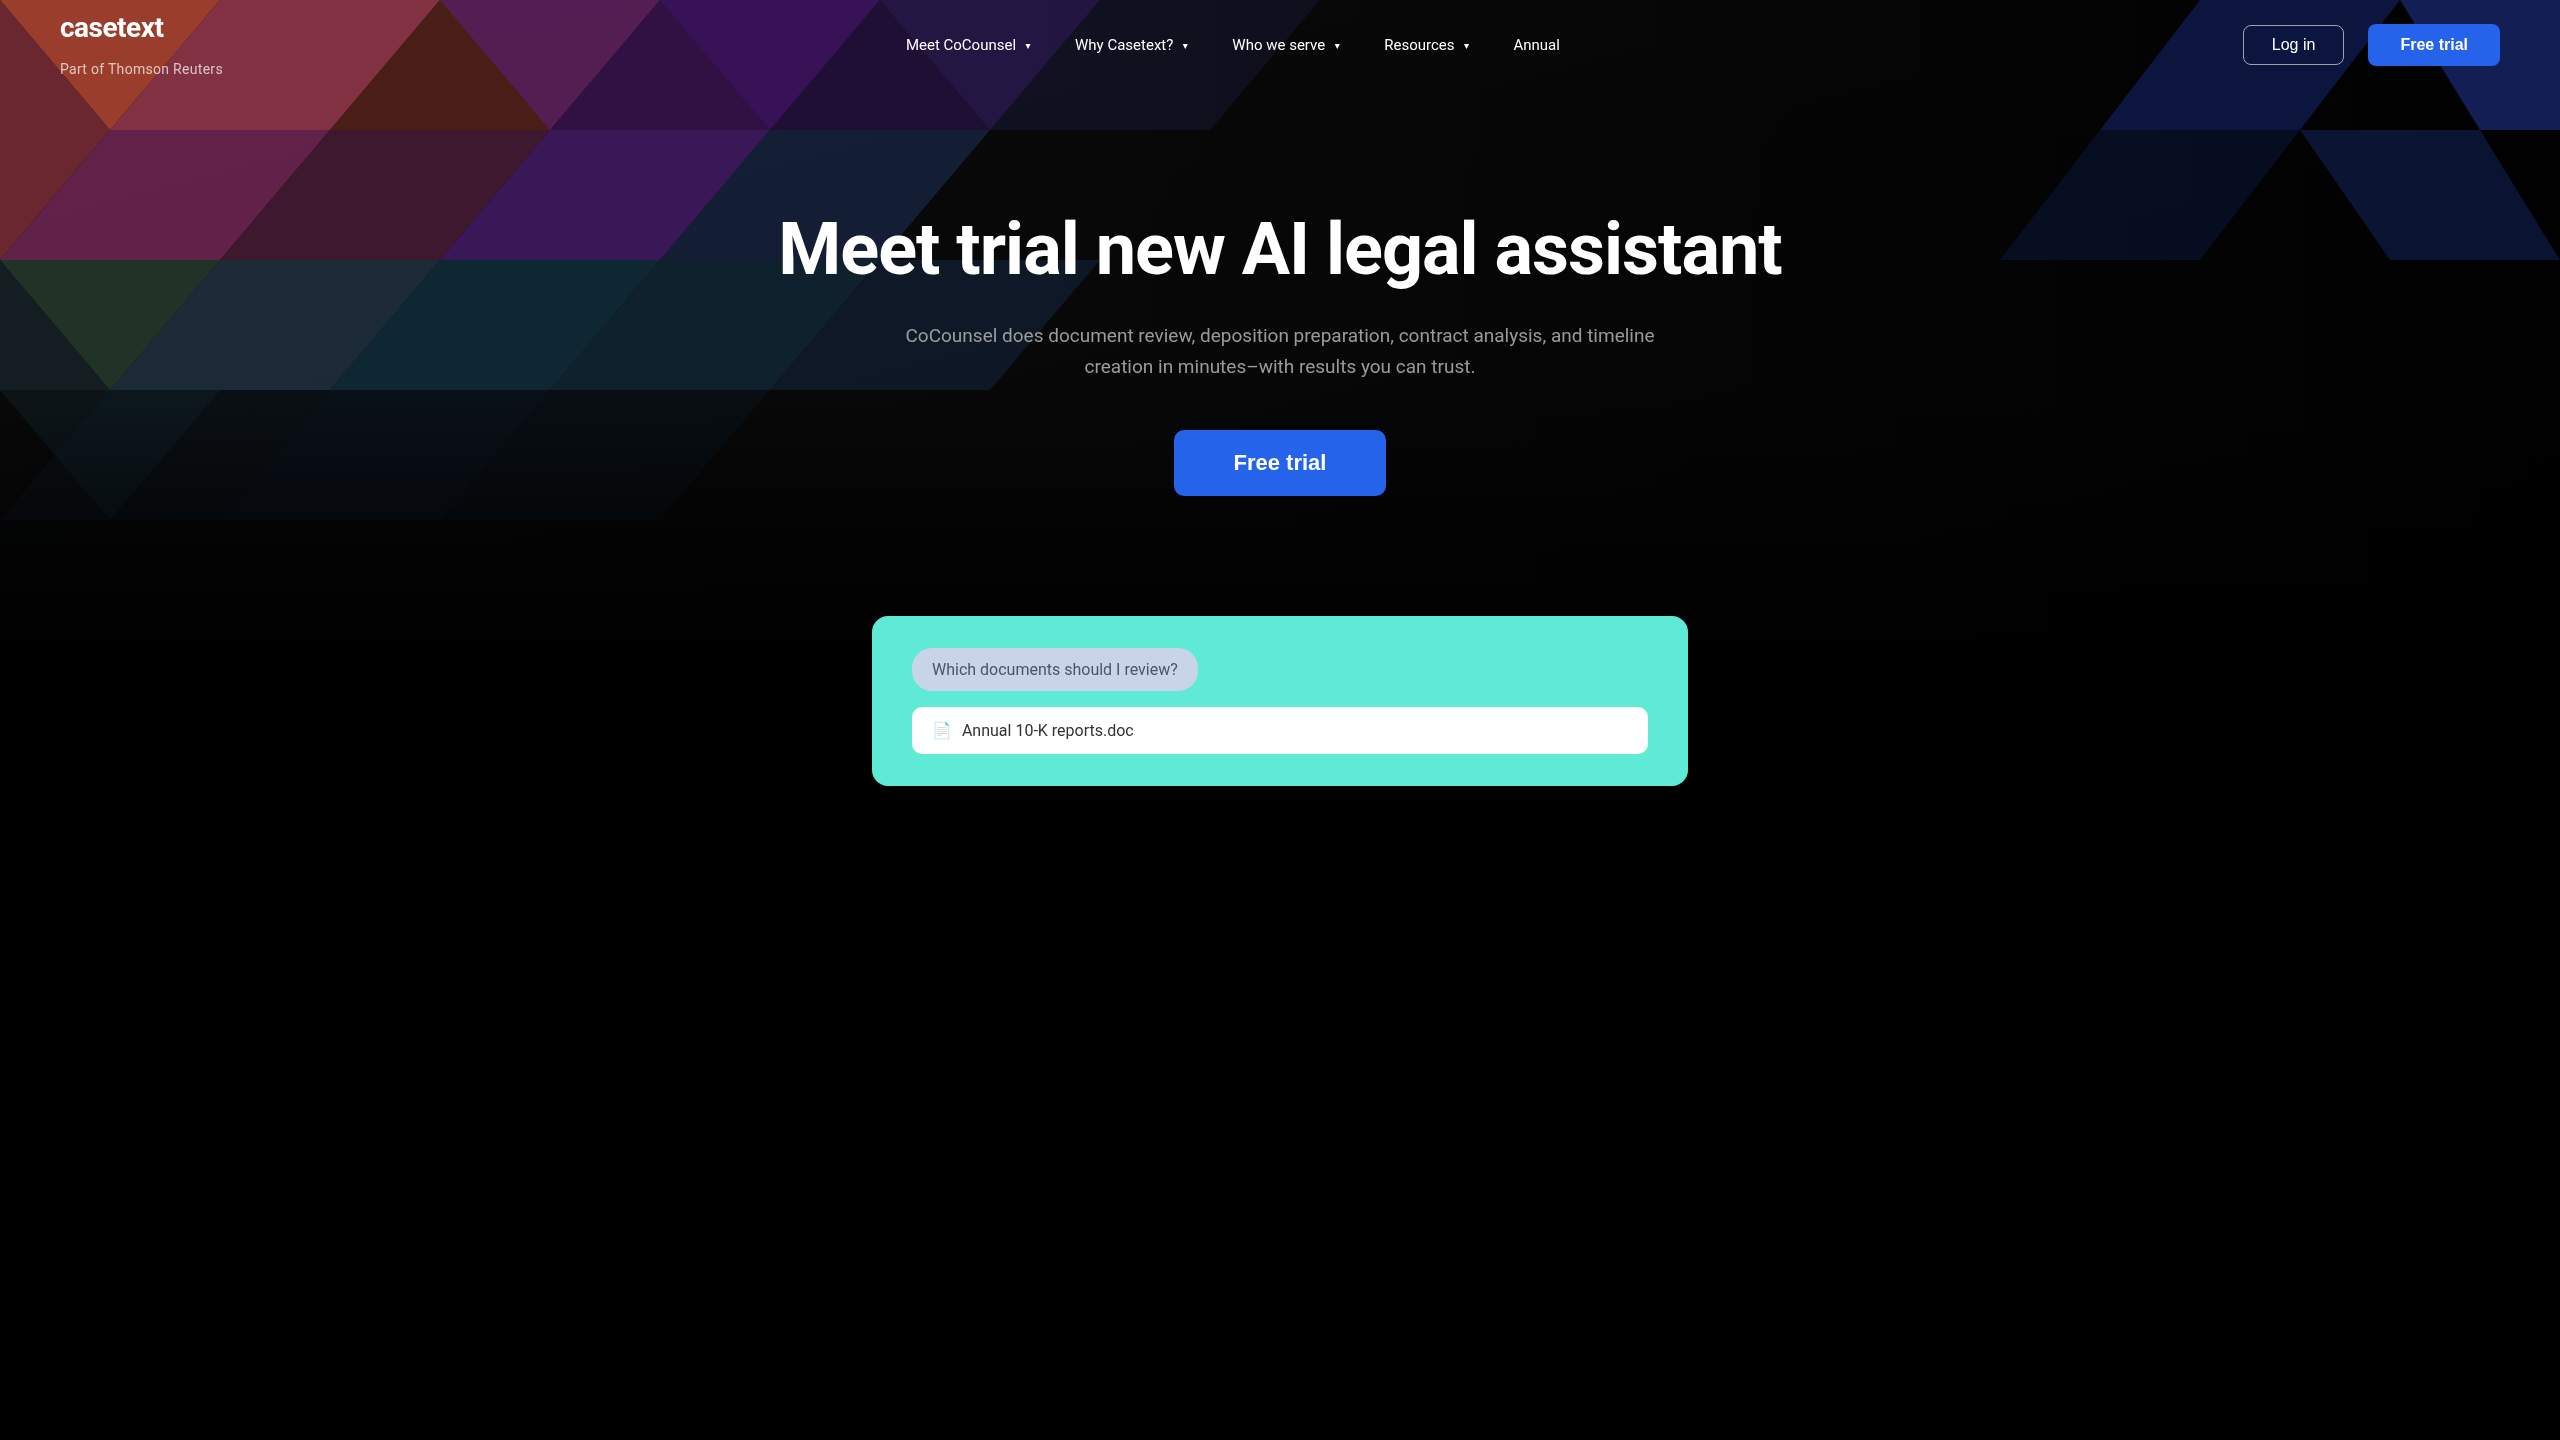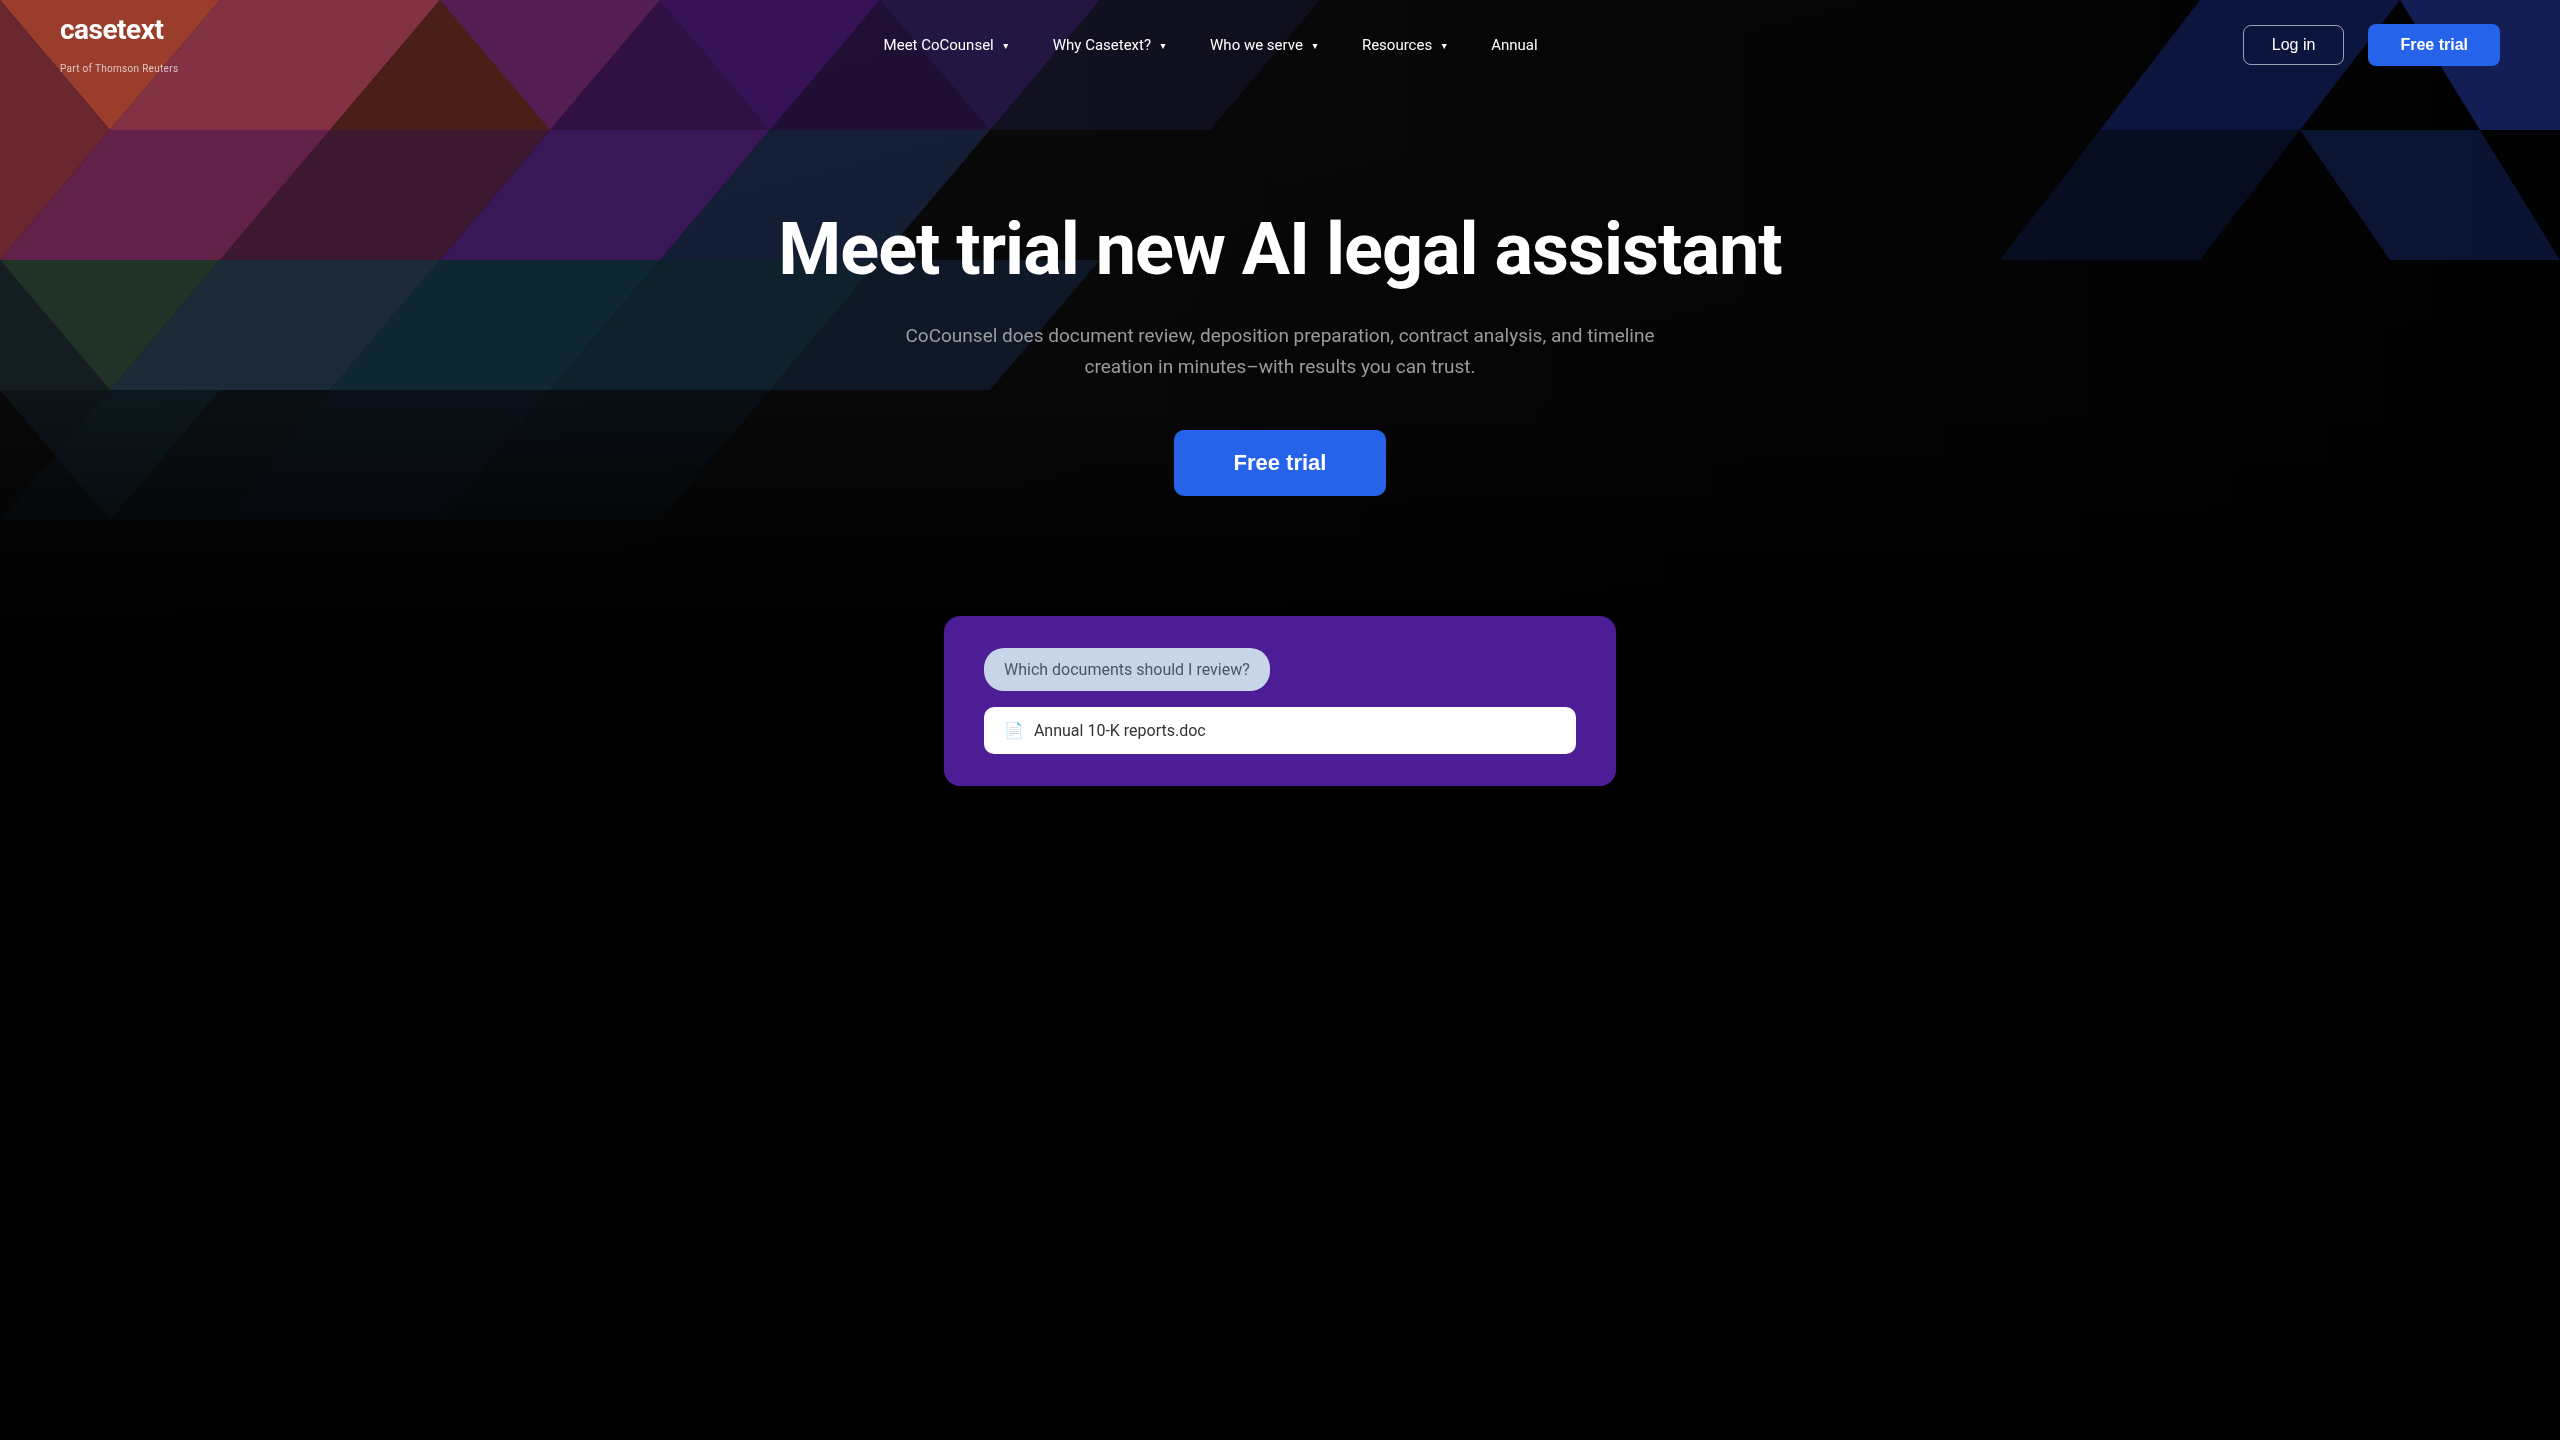--- a/index.html
+++ b/index.html
@@ -34,21 +34,21 @@
 
     .logo-text {
       font-size: 28px;
       font-weight: 700;
       color: #fff;
       letter-spacing: -0.5px;
       line-height: 1;
     }
 
     .logo-subtitle {
-      font-size: 10px;
+      font-size: 14px;
       color: rgba(255,255,255,0.7);
       letter-spacing: 0.3px;
       margin-top: 19px;
     }
 
     .nav-links {
       display: flex;
       align-items: center;
       gap: 8px;
     }
@@ -145,23 +145,23 @@
     .demo-card-wrapper {
       position: relative;
       z-index: 5;
       display: flex;
       justify-content: center;
       padding: 0 40px;
       margin-top: 40px;
     }
 
     .demo-card {
-      background: #4c1d95;
+      background: #5eead4;
       border-radius: 16px;
-      width: 672px;
+      width: 816px;
       min-height: 160px;
       padding: 32px 40px;
       display: flex;
       flex-direction: column;
       gap: 16px;
     }
 
     .demo-query-bubble {
       background: #c8d4e8;
       color: #4a5568;

